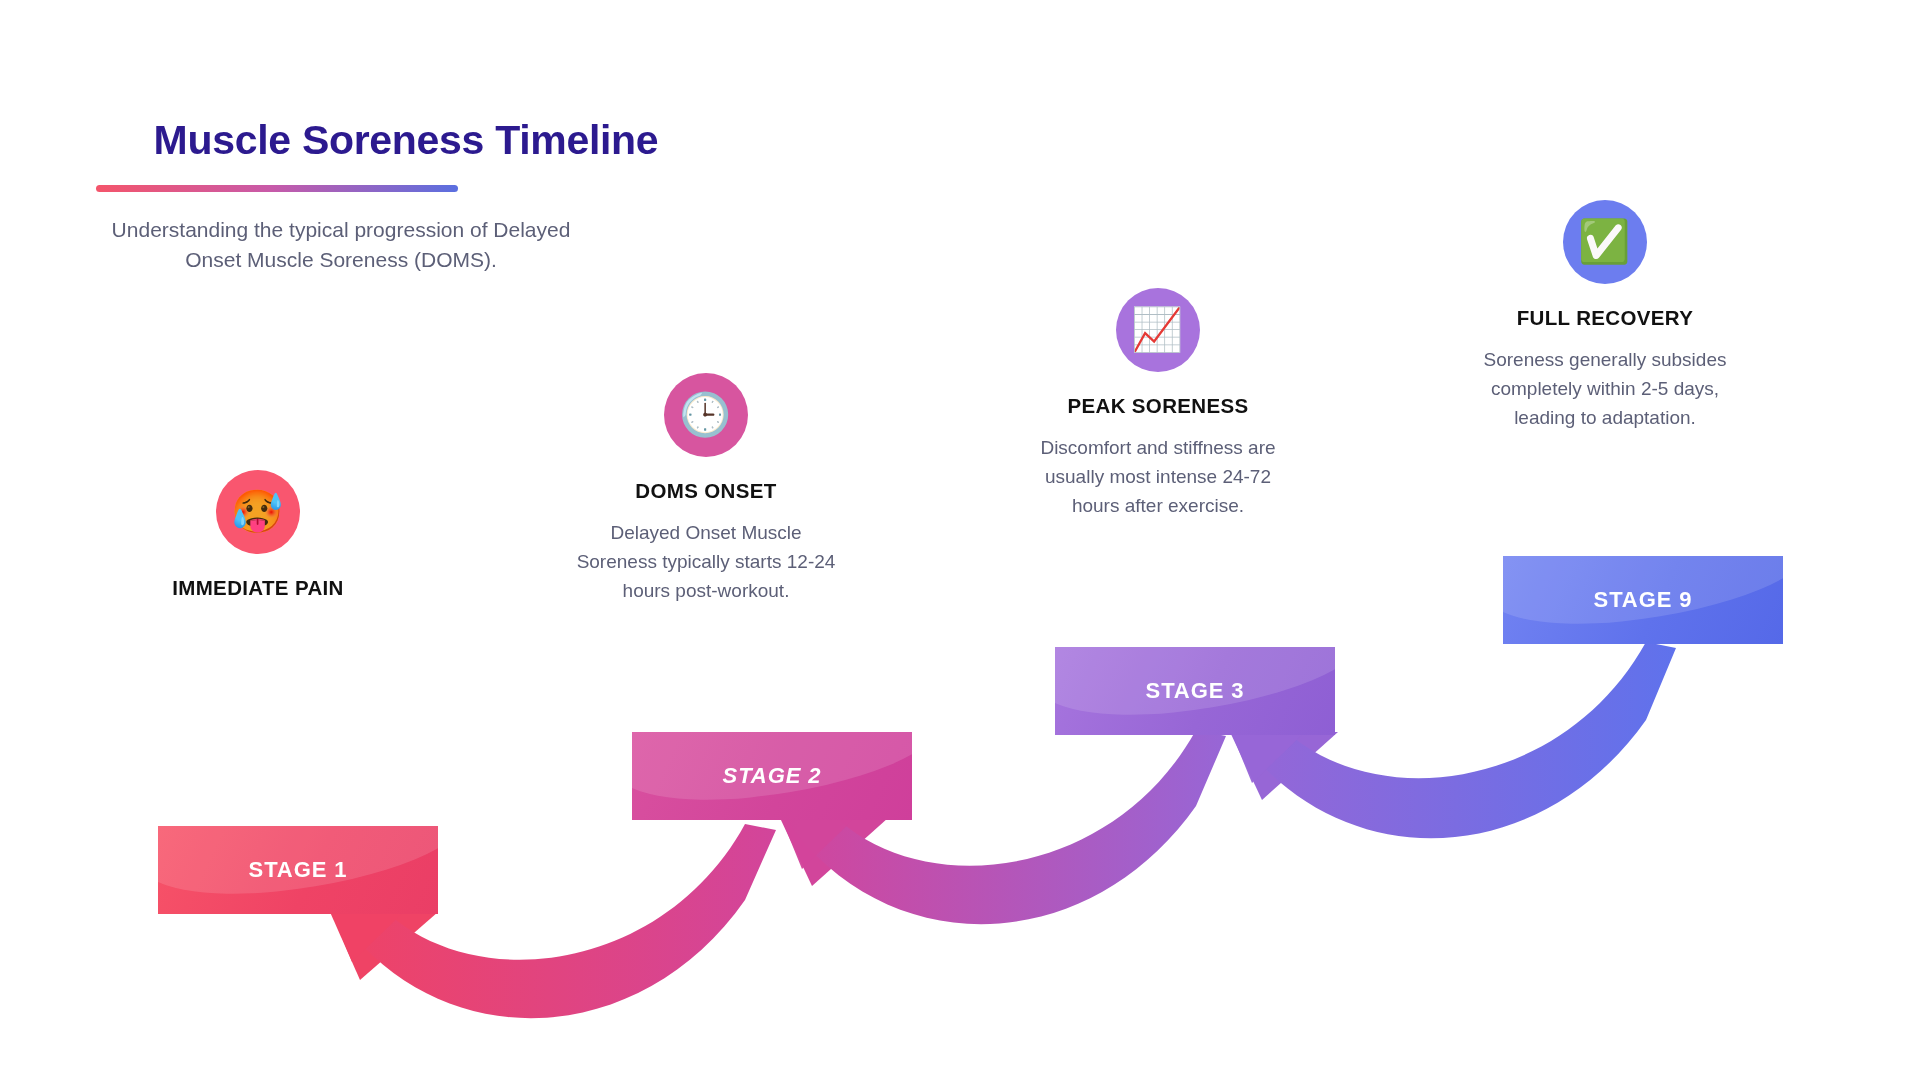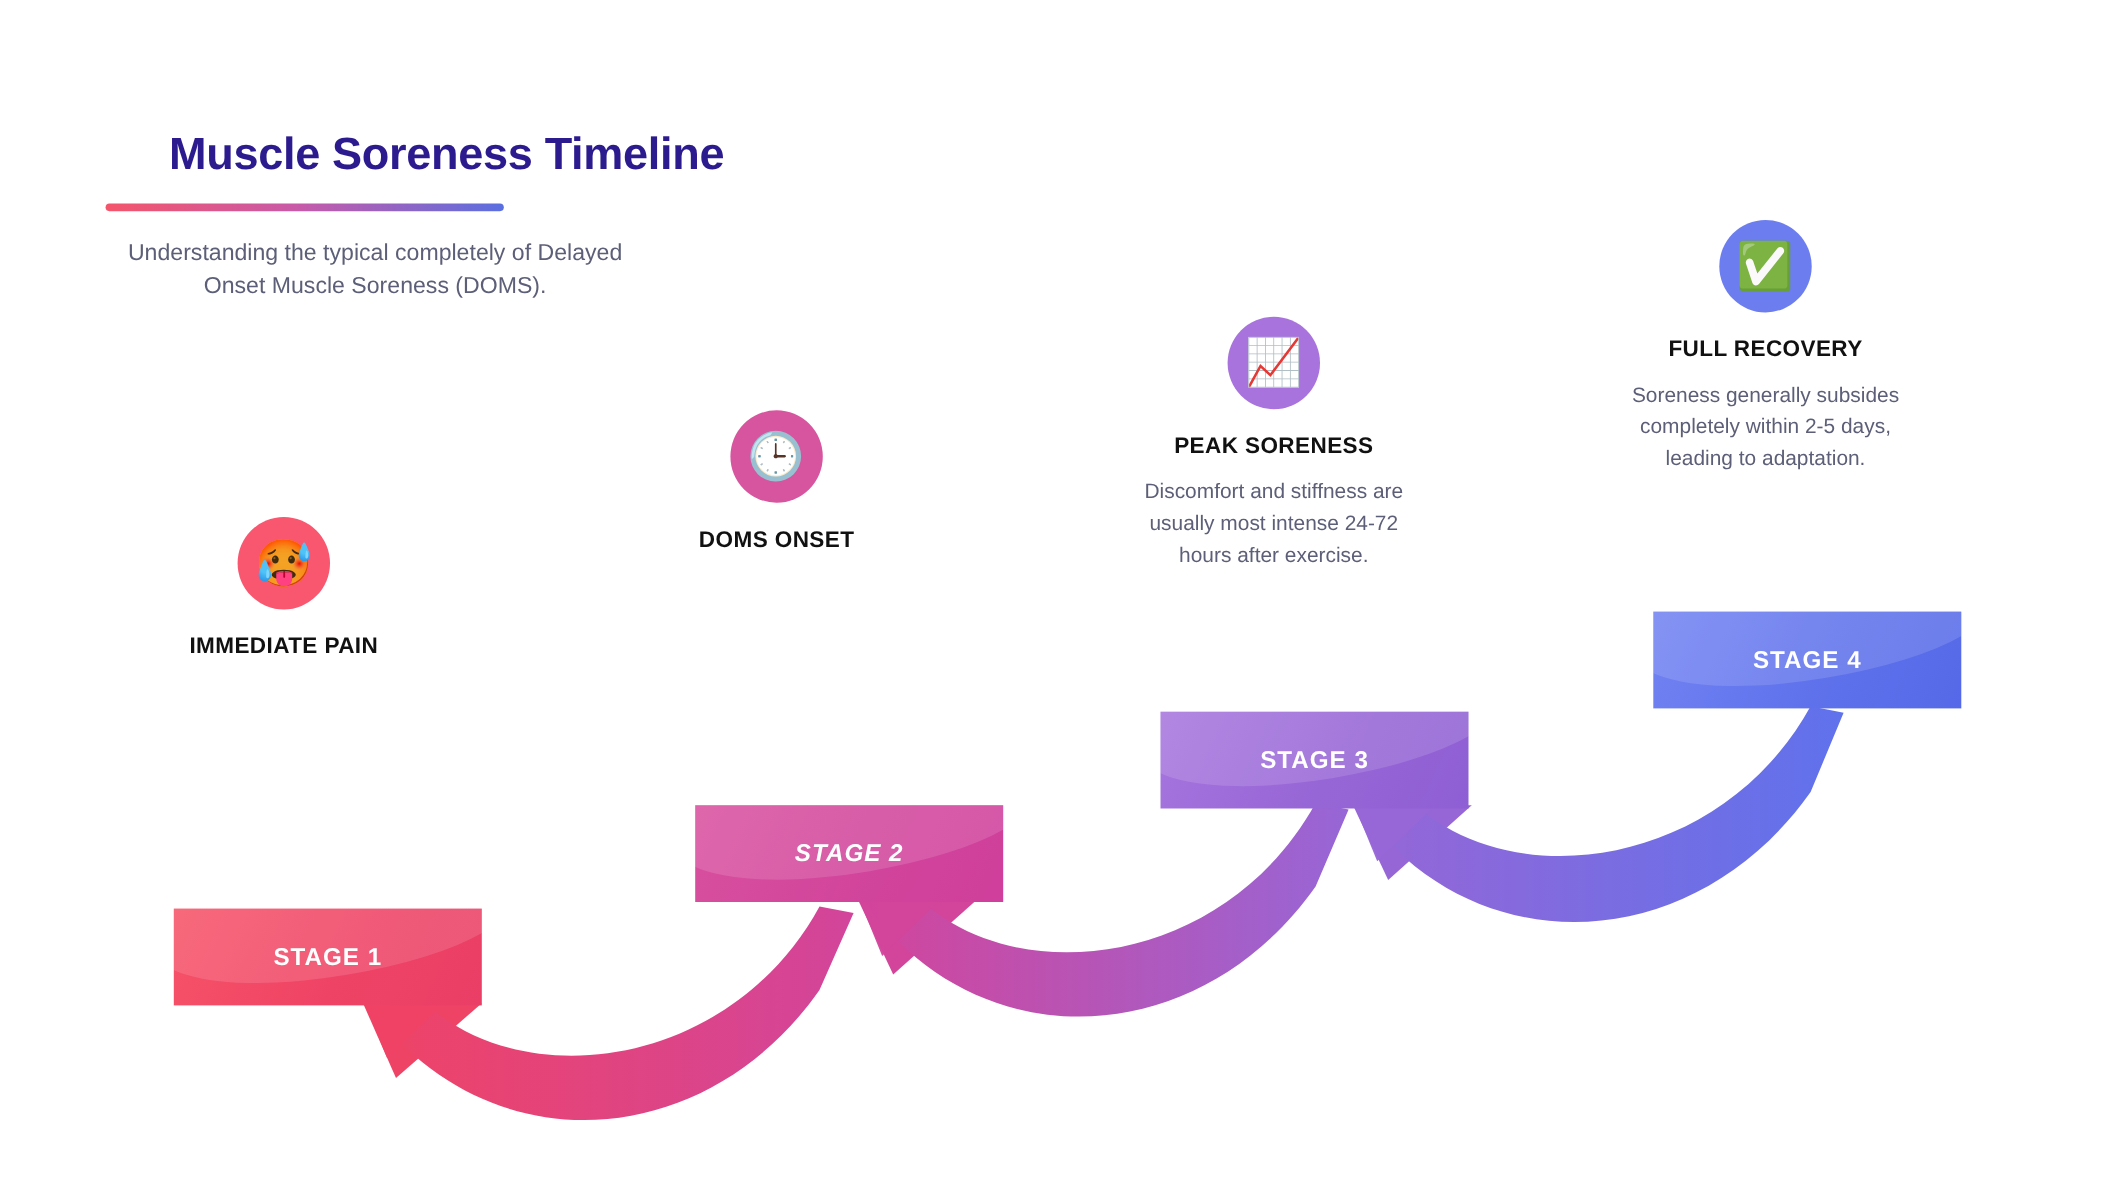--- a/index.html
+++ b/index.html
@@ -180,35 +180,36 @@
 
   <path d="M 330 908 L 408 908 L 352 962 Z" fill="#ef4365" opacity="0.96"></path>
   <path d="M 780 815 L 858 815 L 802 869 Z" fill="#d2459b" opacity="0.96"></path>
   <path d="M 1230 729 L 1308 729 L 1252 783 Z" fill="#9766d6" opacity="0.96"></path>
   <path d="M 1676 645 L 1600 645 L 1648 600 Z" fill="#5f72ec" opacity="0.0"></path>
 </svg>
 
 <div id="header">
   <h1 id="page-title">Muscle Soreness Timeline</h1>
   <div id="title-rule"></div>
-  <div id="page-subtitle">Understanding the typical completely of Delayed Onset Muscle Soreness (DOMS).</div>
+  <div id="page-subtitle">Understanding the typical progression of Delayed Onset Muscle Soreness (DOMS).</div>
 </div>
 
 <div class="stage" id="stage-1">
   <div class="stage-icon">🥵</div>
   <div class="stage-heading">IMMEDIATE PAIN</div>
 </div>
 <div class="stage-banner" id="banner-1">
   <div class="banner-sheen"></div>
   <span class="banner-label">STAGE 1</span>
 </div>
 
 <div class="stage" id="stage-2">
   <div class="stage-icon">🕒</div>
   <div class="stage-heading">DOMS ONSET</div>
+  <div class="stage-desc">Delayed Onset Muscle Soreness typically starts 12-24 hours post-workout.</div>
 </div>
 <div class="stage-banner" id="banner-2">
   <div class="banner-sheen"></div>
   <span class="banner-label">STAGE 2</span>
 </div>
 
 <div class="stage" id="stage-3">
   <div class="stage-icon">📈</div>
   <div class="stage-heading">PEAK SORENESS</div>
   <div class="stage-desc">Discomfort and stiffness are usually most intense 24-72 hours after exercise.</div>
@@ -218,14 +219,14 @@
   <span class="banner-label">STAGE 3</span>
 </div>
 
 <div class="stage" id="stage-4">
   <div class="stage-icon">✅</div>
   <div class="stage-heading">FULL RECOVERY</div>
   <div class="stage-desc">Soreness generally subsides completely within 2-5 days, leading to adaptation.</div>
 </div>
 <div class="stage-banner" id="banner-4">
   <div class="banner-sheen"></div>
-  <span class="banner-label">STAGE 4</span>
+  <span class="banner-label">STAGE 9</span>
 </div>
 
 </body></html>

